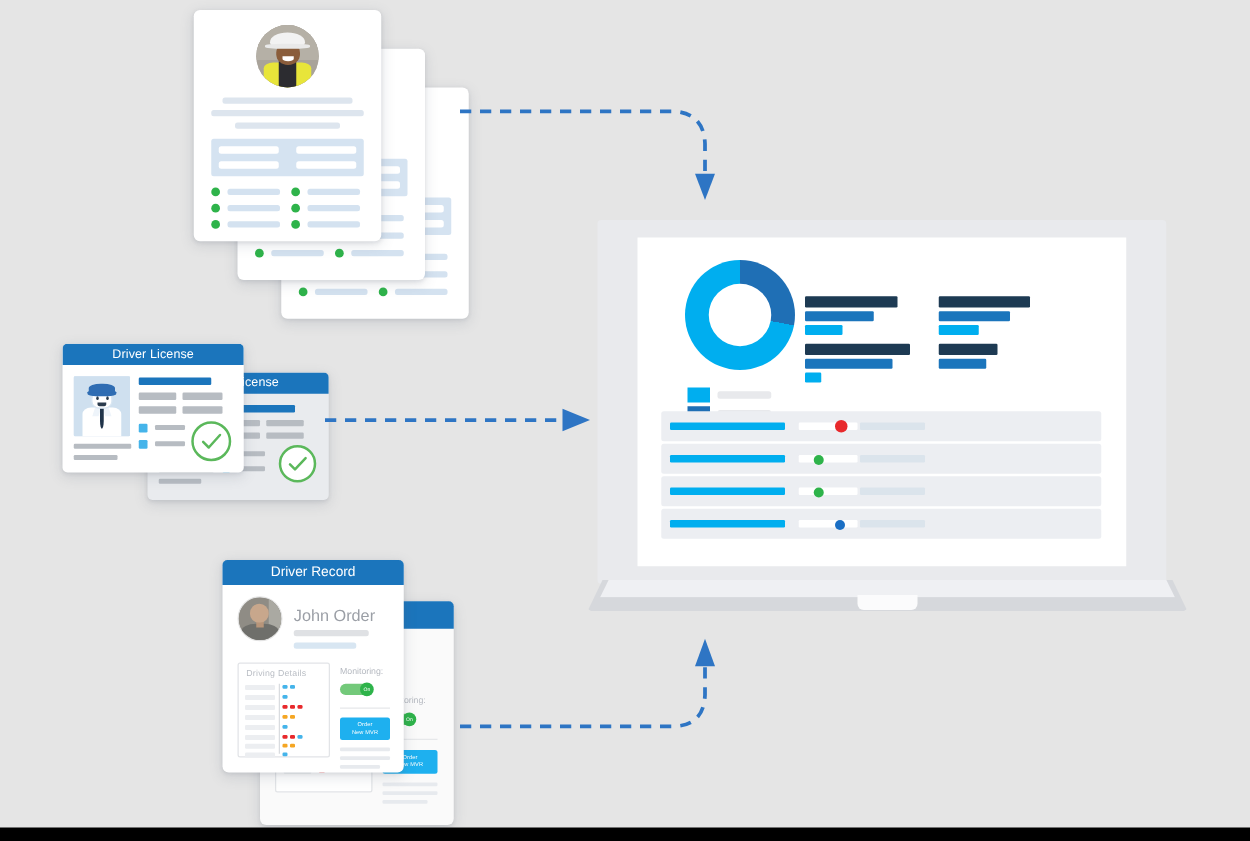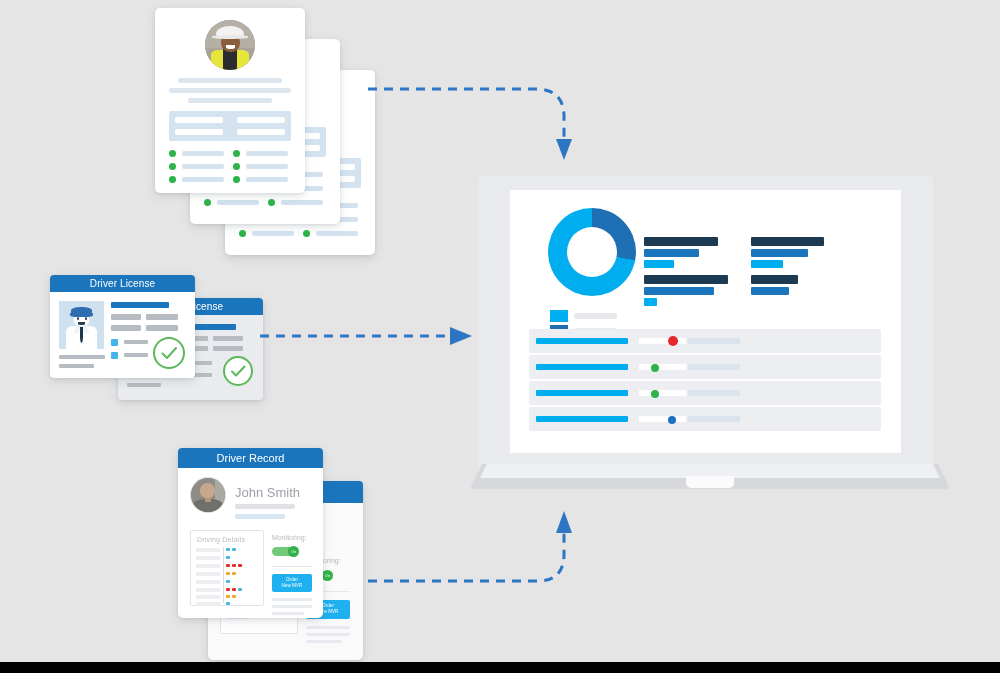--- a/index.html
+++ b/index.html
@@ -373,21 +373,21 @@
       <div class="rec-head">
         <span>Driver Record</span>
       </div>
       <div class="rec-avatar" style="left:12px; top:29px; width:36px; height:36px;">
         <div class="rp-bg"></div>
         <div class="rp-light"></div>
         <div class="rp-shoulder"></div>
         <div class="rp-neck"></div>
         <div class="rp-head"></div>
       </div>
-      <div class="rec-name" style="left:57px; top:37px;">John Smith</div>
+      <div class="rec-name" style="left:57px; top:37px;">John Order</div>
       <div class="rec-sub" style="left:57px; top:56px; width:60px; background:#dfe1e4;"></div>
       <div class="rec-sub" style="left:57px; top:66px; width:50px; background:#d8e6f2;"></div>
       <div class="rec-box" style="left:12px; top:82px; width:74px; height:76px;">
         <div class="rec-box-title" style="left:6px; top:5px;">Driving Details</div>
         <div style="position:absolute; left:32px; top:16px; width:1px; height:56px; background:#d9dce0;"></div>
         <div class="rec-row" style="left:5px; top:17px; width:24px;"></div>
         <div class="rec-tick" style="left:35px; top:17px; width:4px; background:#45b4ea;"></div>
         <div class="rec-tick" style="left:41px; top:17px; width:4px; background:#45b4ea;"></div>
         <div class="rec-row" style="left:5px; top:25px; width:24px;"></div>
         <div class="rec-tick" style="left:35px; top:25px; width:4px; background:#45b4ea;"></div>

